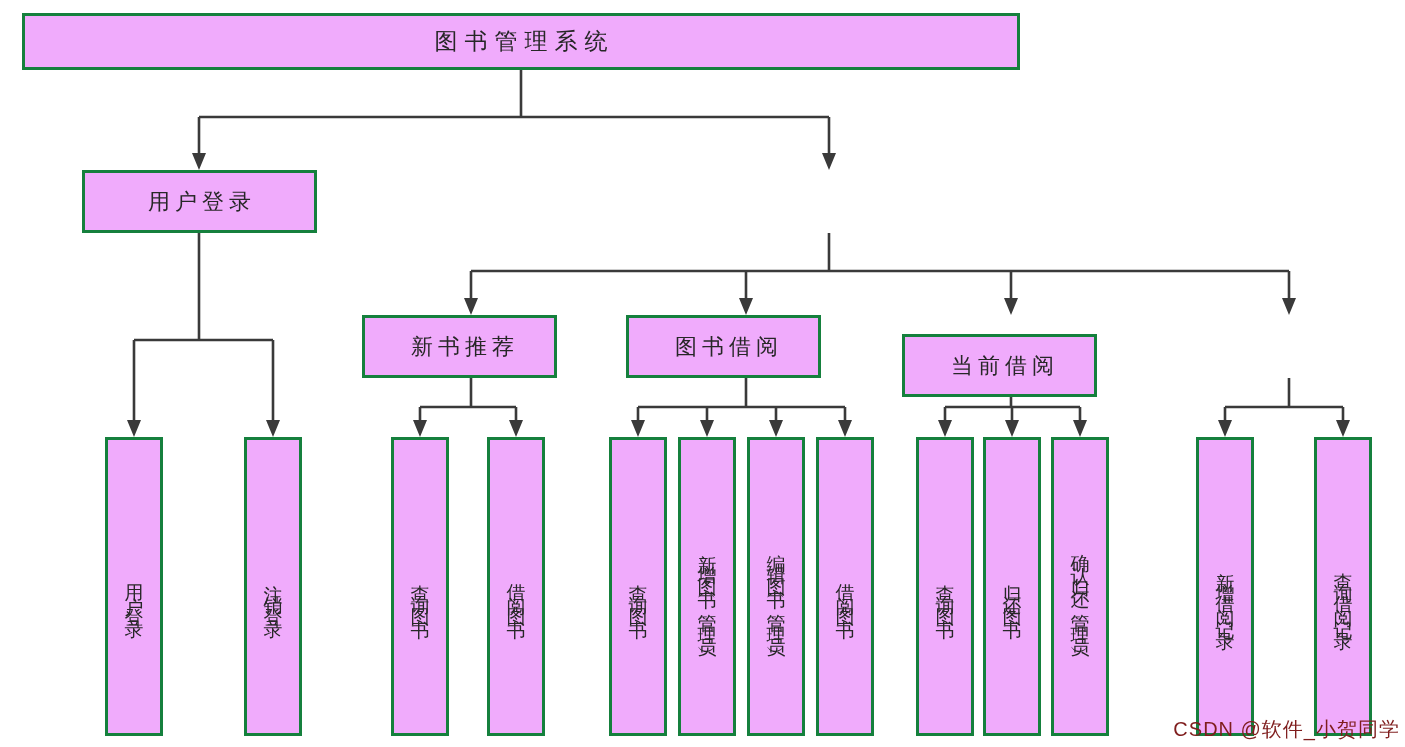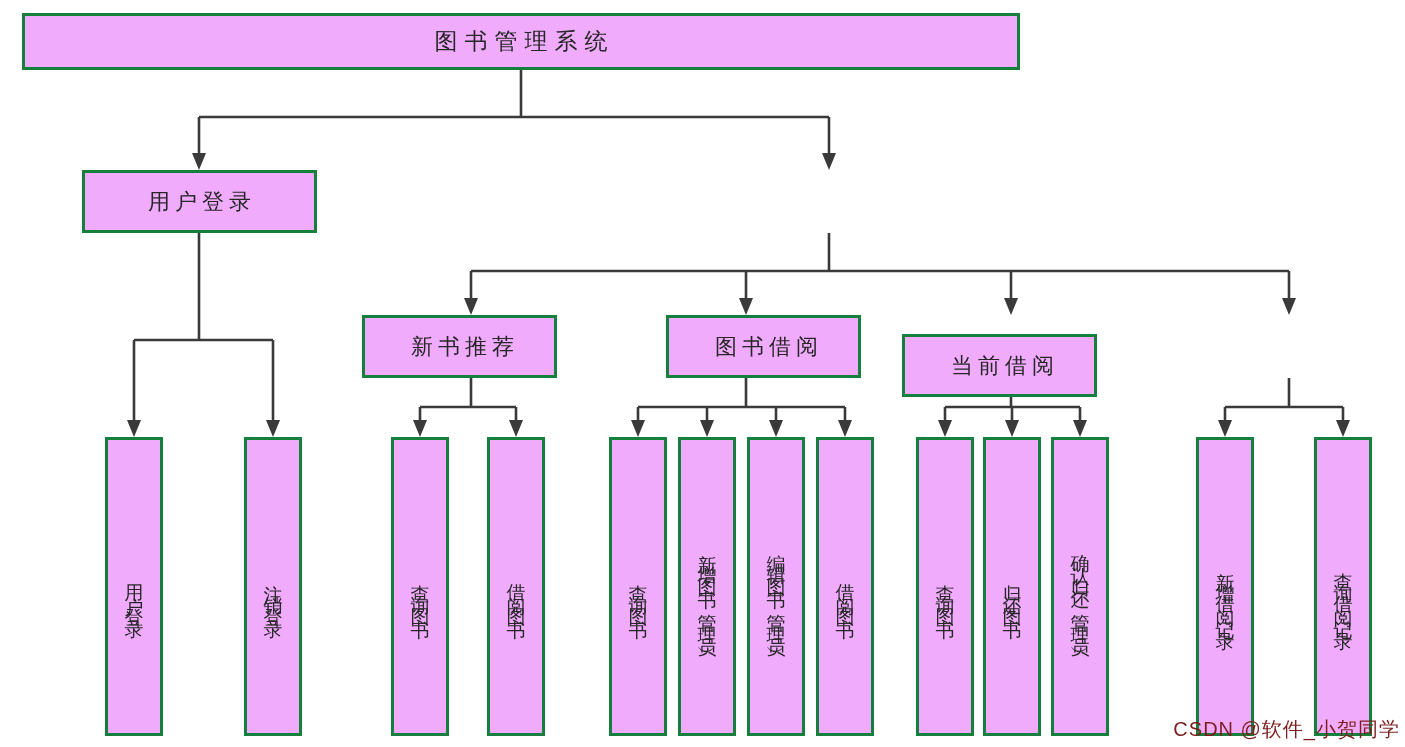--- a/index.html
+++ b/index.html
@@ -116,21 +116,21 @@
              M1073 420 L1087 420 L1080 437 Z
              M1218 420 L1232 420 L1225 437 Z
              M1336 420 L1350 420 L1343 437 Z"></path>
   </svg>
 
   <div class="node root">图书管理系统</div>
 
   <div class="node branch" style="left:82px;">用户登录</div>
 
   <div class="node section" style="left:362px;">新书推荐</div>
-  <div class="node section" style="left:666px;">图书借阅</div>
+  <div class="node section" style="left:626px;">图书借阅</div>
   <div class="node section" style="left:902px;margin-top:19px;">当前借阅</div>
 
   <div class="node leaf" style="left:105px;">用户登录</div>
   <div class="node leaf" style="left:244px;">注销登录</div>
 
   <div class="node leaf" style="left:391px;">查询图书</div>
   <div class="node leaf" style="left:487px;">借阅图书</div>
 
   <div class="node leaf" style="left:609px;">查询图书</div>
   <div class="node leaf" style="left:678px;">新增图书（管理员）</div>

